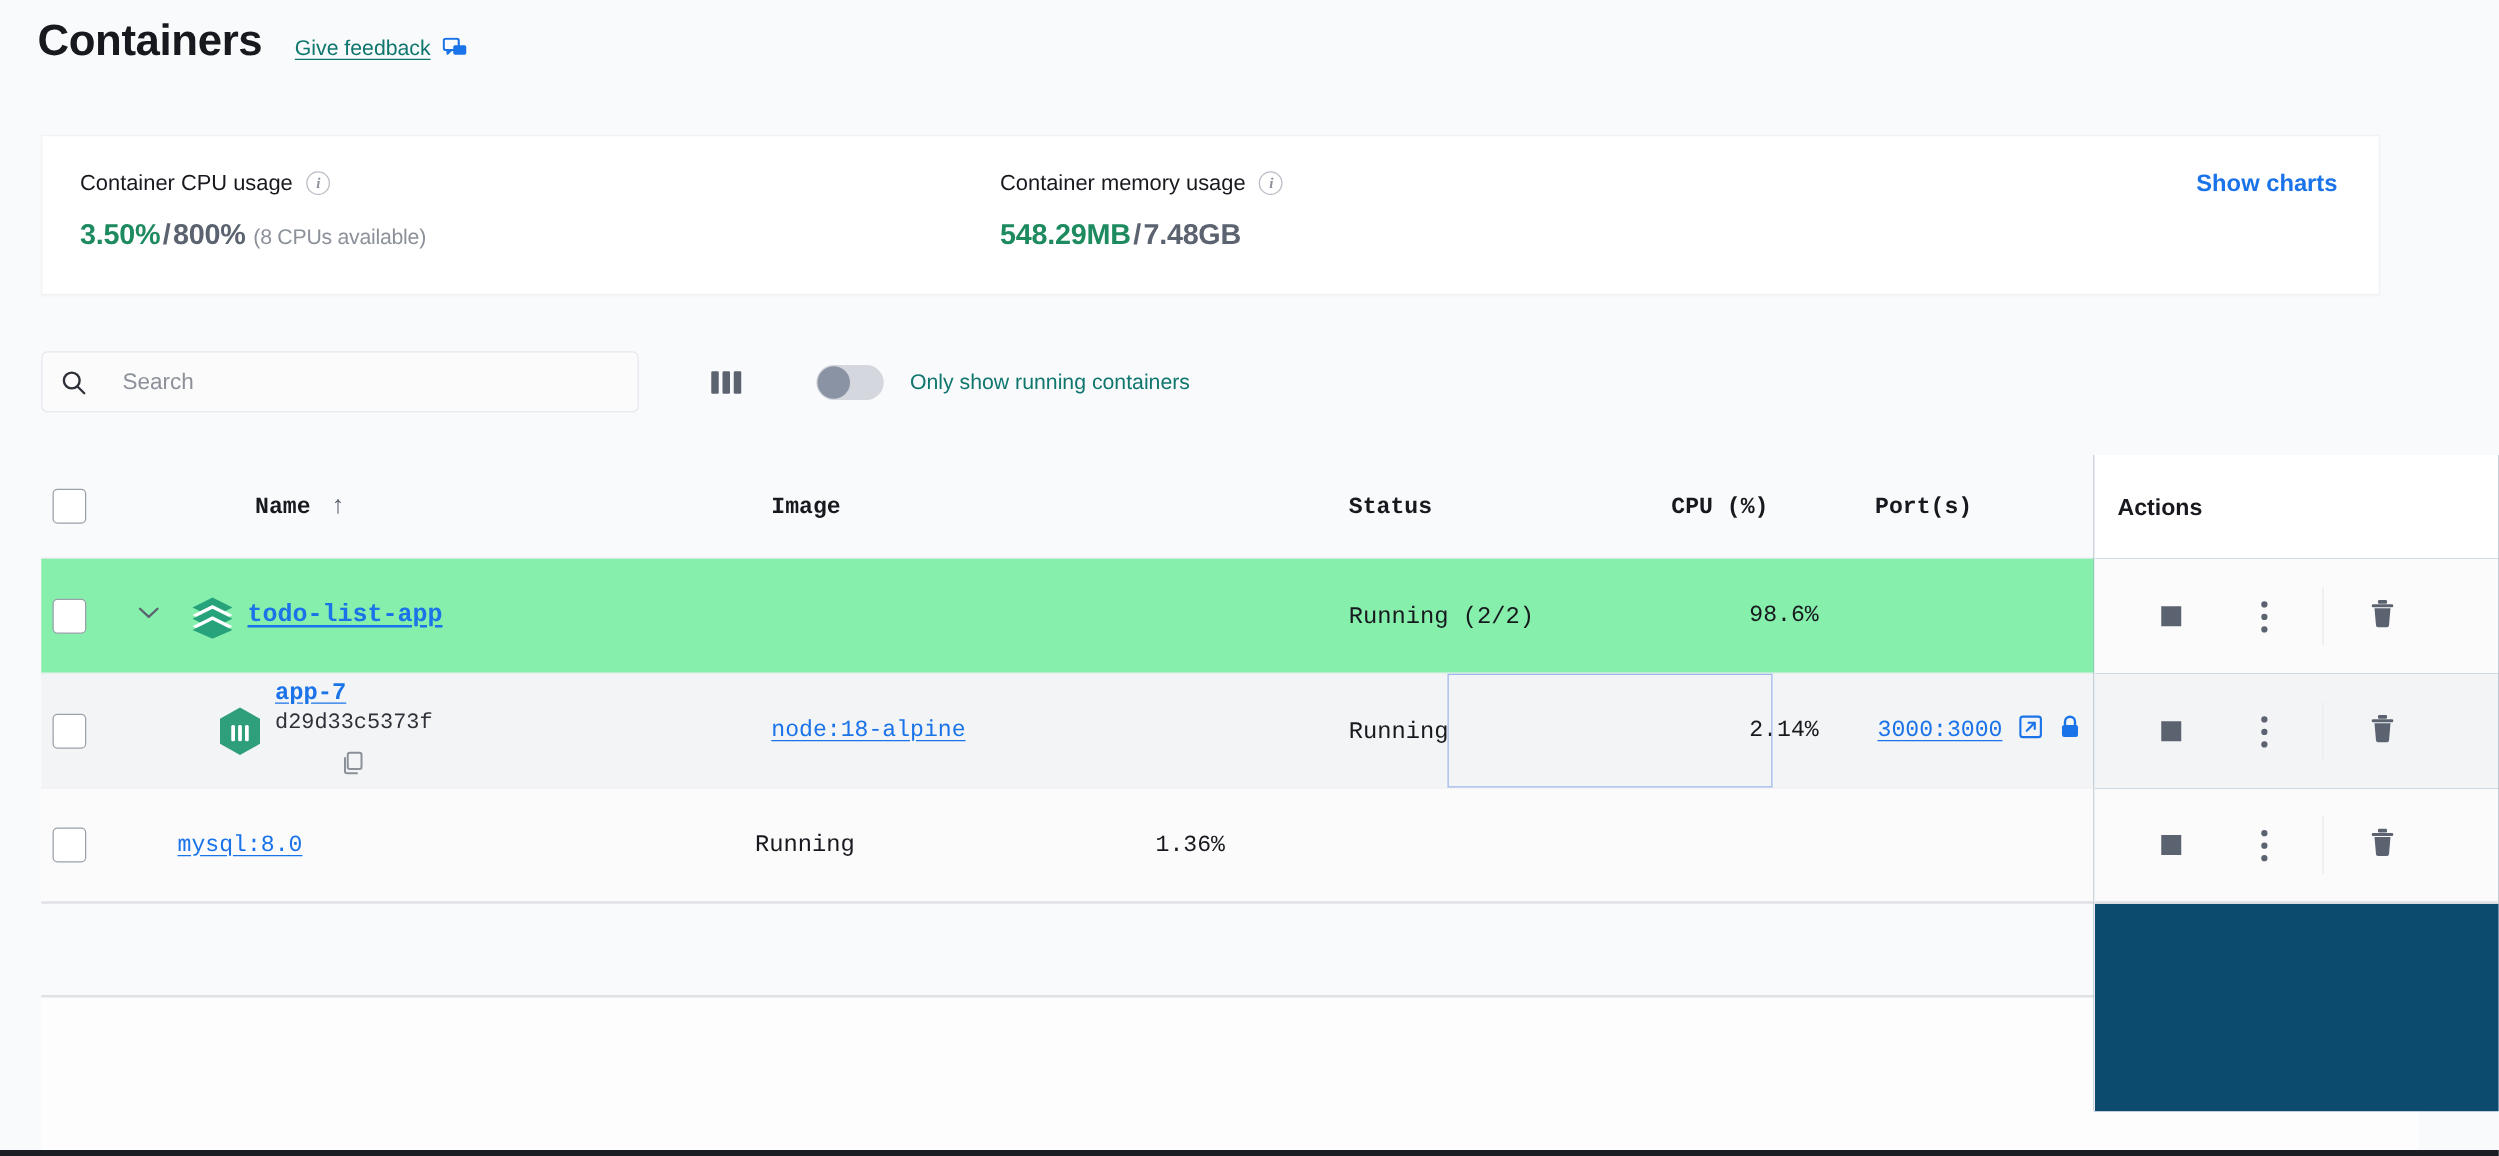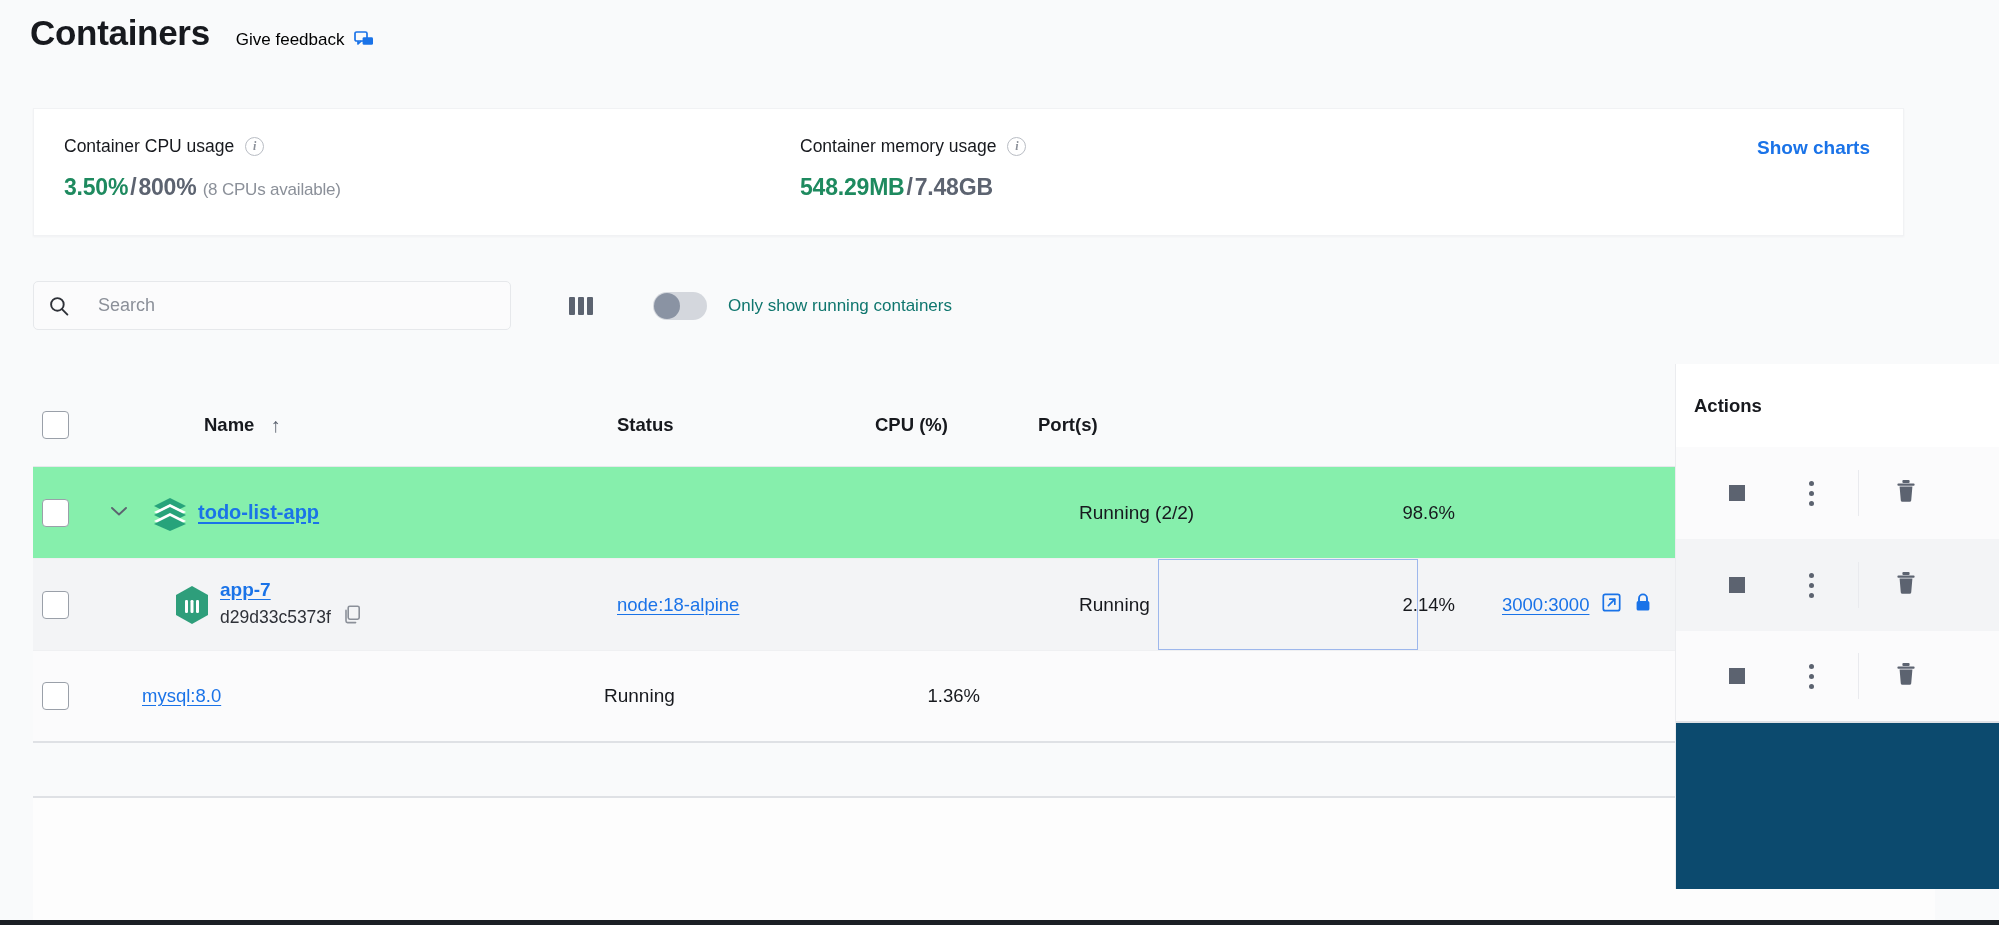--- a/index.html
+++ b/index.html
@@ -18,21 +18,21 @@
     display: flex; align-items: baseline; gap: 26px;
     padding: 14px 0 0 30px;
     height: 70px;
   }
   .page-title {
     font-size: 35px; font-weight: 700; color: #17191e;
     letter-spacing: -0.3px; line-height: 1.1;
   }
   .feedback-wrap { display: flex; align-items: center; gap: 9px; }
   .feedback-link {
-    font-size: 17px; color: #000000; 
+    font-size: 17px; color: #0f766e; text-decoration: underline;
     text-underline-offset: 3px; cursor: pointer;
   }
   .feedback-icon { display: inline-flex; align-items: center; }
 
   
   .summary-card {
     position: absolute; left: 33px; top: 108px;
     width: 1871px; height: 128px;
     background: #ffffff;
     border: 1px solid #f1f2f4;
@@ -91,23 +91,23 @@
   }
   .toggle .knob {
     position: absolute; left: 1px; top: 1px;
     width: 26px; height: 26px; border-radius: 50%;
     background: #8a93a3;
   }
   .toggle-label { font-size: 17px; color: #0f766e; }
 
   
   .table {
-    position: absolute; left: 33px; top: 384px;
+    position: absolute; left: 33px; top: 364px;
     width: 1902px;
-    font-size: 18px; color: #17191e;
+    font-size: 18px; color: #17191e; font-family: Liberation Mono, monospace;
   }
   .thead {
     display: flex; align-items: center; height: 83px;
     border-bottom: 1px solid #e6e8eb;
     color: #17191e; font-weight: 700; font-size: 18.5px;
   }
   .row {
     display: flex; align-items: center; height: 92px;
     border-bottom: 1px solid #eff0f2;
     position: relative;
@@ -134,21 +134,21 @@
   .name-cell-inner { display: flex; align-items: center; gap: 0; }
   .icon-slot {
     width: 56px; flex: none; display: flex; align-items: center; justify-content: center;
   }
   .name-texts { display: flex; flex-direction: column; gap: 3px; }
   .name-link {
     font-size: 19px; font-weight: 700; color: #1a73e8;
     text-decoration: underline; text-underline-offset: 3px; cursor: pointer;
   }
   .name-link.group-name { font-size: 20px; }
-  .id-row { display: flex; align-items: center; gap: 12px; }
+  .id-row { display: flex; align-items: center; gap: 12px; flex-direction: column; }
   .container-id { font-size: 17.5px; color: #2e3138; }
   .copy-icon { cursor: pointer; }
 
   .image-link {
     font-size: 18.5px; color: #1a73e8;
     text-decoration: underline; text-underline-offset: 3px; cursor: pointer;
   }
   .status-text { font-size: 19px; color: #17191e; }
   .cpu-text { font-size: 18.5px; color: #17191e; text-align: right; width: 118px; }
 
@@ -271,20 +271,21 @@
 
   <div class="thead">
     <div class="c-check">
       <div class="checkbox"></div>
     </div>
     <div class="c-expand"></div>
     <div class="c-name">
       <span style="padding-left:62px">Name</span>
       <span style="padding-left:16px;font-weight:400;font-size:20px;color:#5c6370">↑</span>
     </div>
+    <div class="c-image">Image</div>
     <div class="c-status">Status</div>
     <div class="c-cpu">CPU (%)</div>
     <div class="c-ports">Port(s)</div>
   </div>
 
   <div class="row group">
     <div class="c-check">
       <div class="checkbox"></div>
     </div>
     <div class="c-expand">

